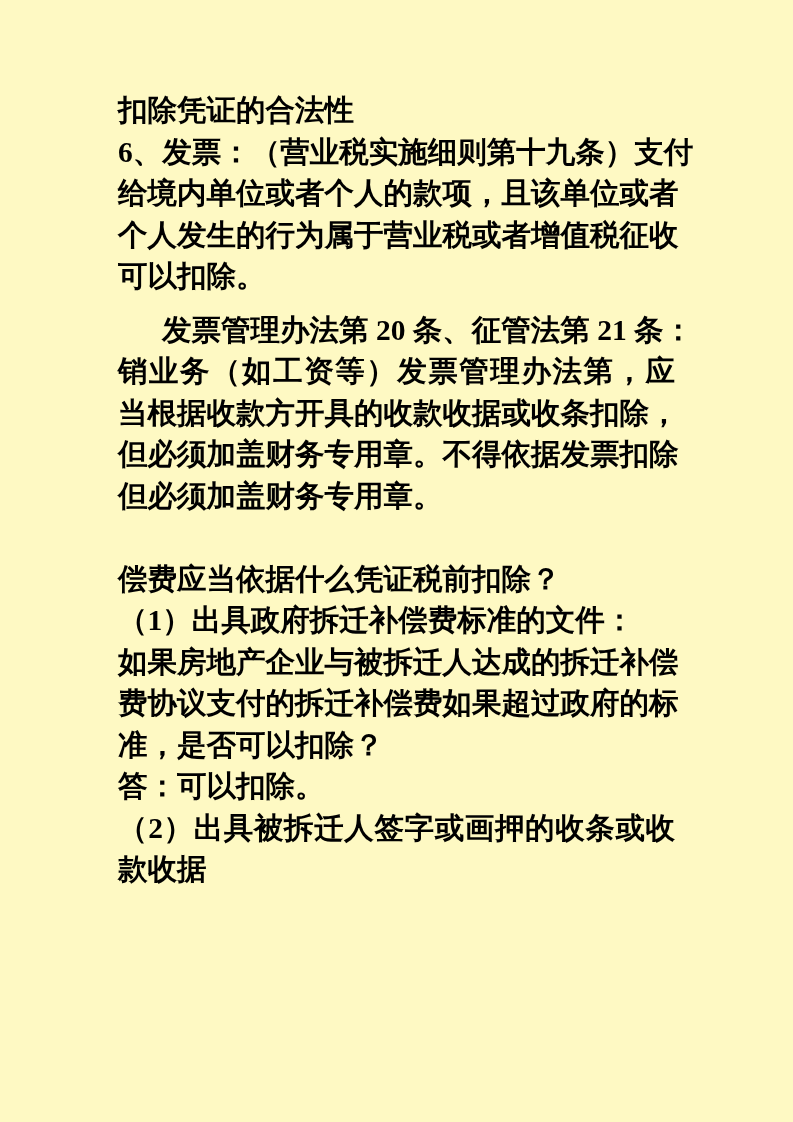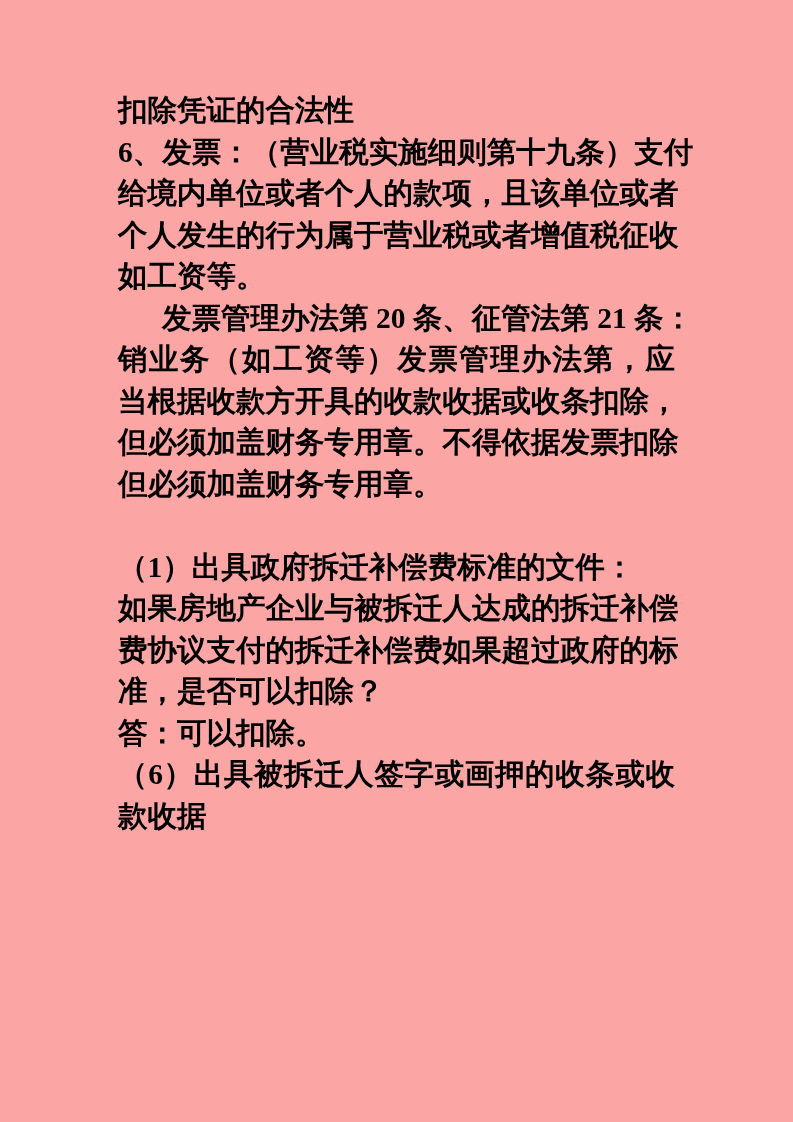--- a/index.html
+++ b/index.html
@@ -4,21 +4,21 @@
 <style>
   html, body {
     margin: 0;
     padding: 0;
     background: #ffffff;
   }
   .page {
     position: relative;
     width: 793px;
     height: 1122px;
-    background: #fca5a5;
+    background: #fef9c3;
     overflow: hidden;
   }
   .text-block {
     position: absolute;
     left: 118px;
     top: 90px;
     width: 557px;
     color: #000000;
     font-family: "Liberation Serif", "DejaVu Serif", serif;
     font-weight: 700;
@@ -30,52 +30,54 @@
     white-space: nowrap;
     text-align: justify;
     text-align-last: justify;
   }
   .tline.left {
     text-align: left;
     text-align-last: left;
   }
   .tline.indent {
     padding-left: 44px;
+    margin-top: 12px;
   }
   .tline.blank {
     height: 41.5px;
   }
 </style>
 </head>
 <body>
 
 <div class="page">
   <div class="text-block">
 
     <div class="tline left">扣除凭证的合法性</div>
 
     <div class="tline">6、发票：（营业税实施细则第十九条）支付</div>
     <div class="tline">给境内单位或者个人的款项，且该单位或者</div>
     <div class="tline">个人发生的行为属于营业税或者增值税征收</div>
-    <div class="tline left">如工资等。</div>
+    <div class="tline left">可以扣除。</div>
 
     <div class="tline indent">发票管理办法第 20 条、征管法第 21 条：</div>
     <div class="tline">销业务（如工资等）发票管理办法第，应</div>
     <div class="tline">当根据收款方开具的收款收据或收条扣除，</div>
     <div class="tline">但必须加盖财务专用章。不得依据发票扣除</div>
     <div class="tline left">但必须加盖财务专用章。</div>
 
     <div class="tline blank"></div>
 
+    <div class="tline left">偿费应当依据什么凭证税前扣除？</div>
 
     <div class="tline left">（1）出具政府拆迁补偿费标准的文件：</div>
 
     <div class="tline">如果房地产企业与被拆迁人达成的拆迁补偿</div>
     <div class="tline">费协议支付的拆迁补偿费如果超过政府的标</div>
     <div class="tline left">准，是否可以扣除？</div>
 
     <div class="tline left">答：可以扣除。</div>
 
-    <div class="tline">（6）出具被拆迁人签字或画押的收条或收</div>
+    <div class="tline">（2）出具被拆迁人签字或画押的收条或收</div>
     <div class="tline left">款收据</div>
 
   </div>
 </div>
 
 </body></html>

